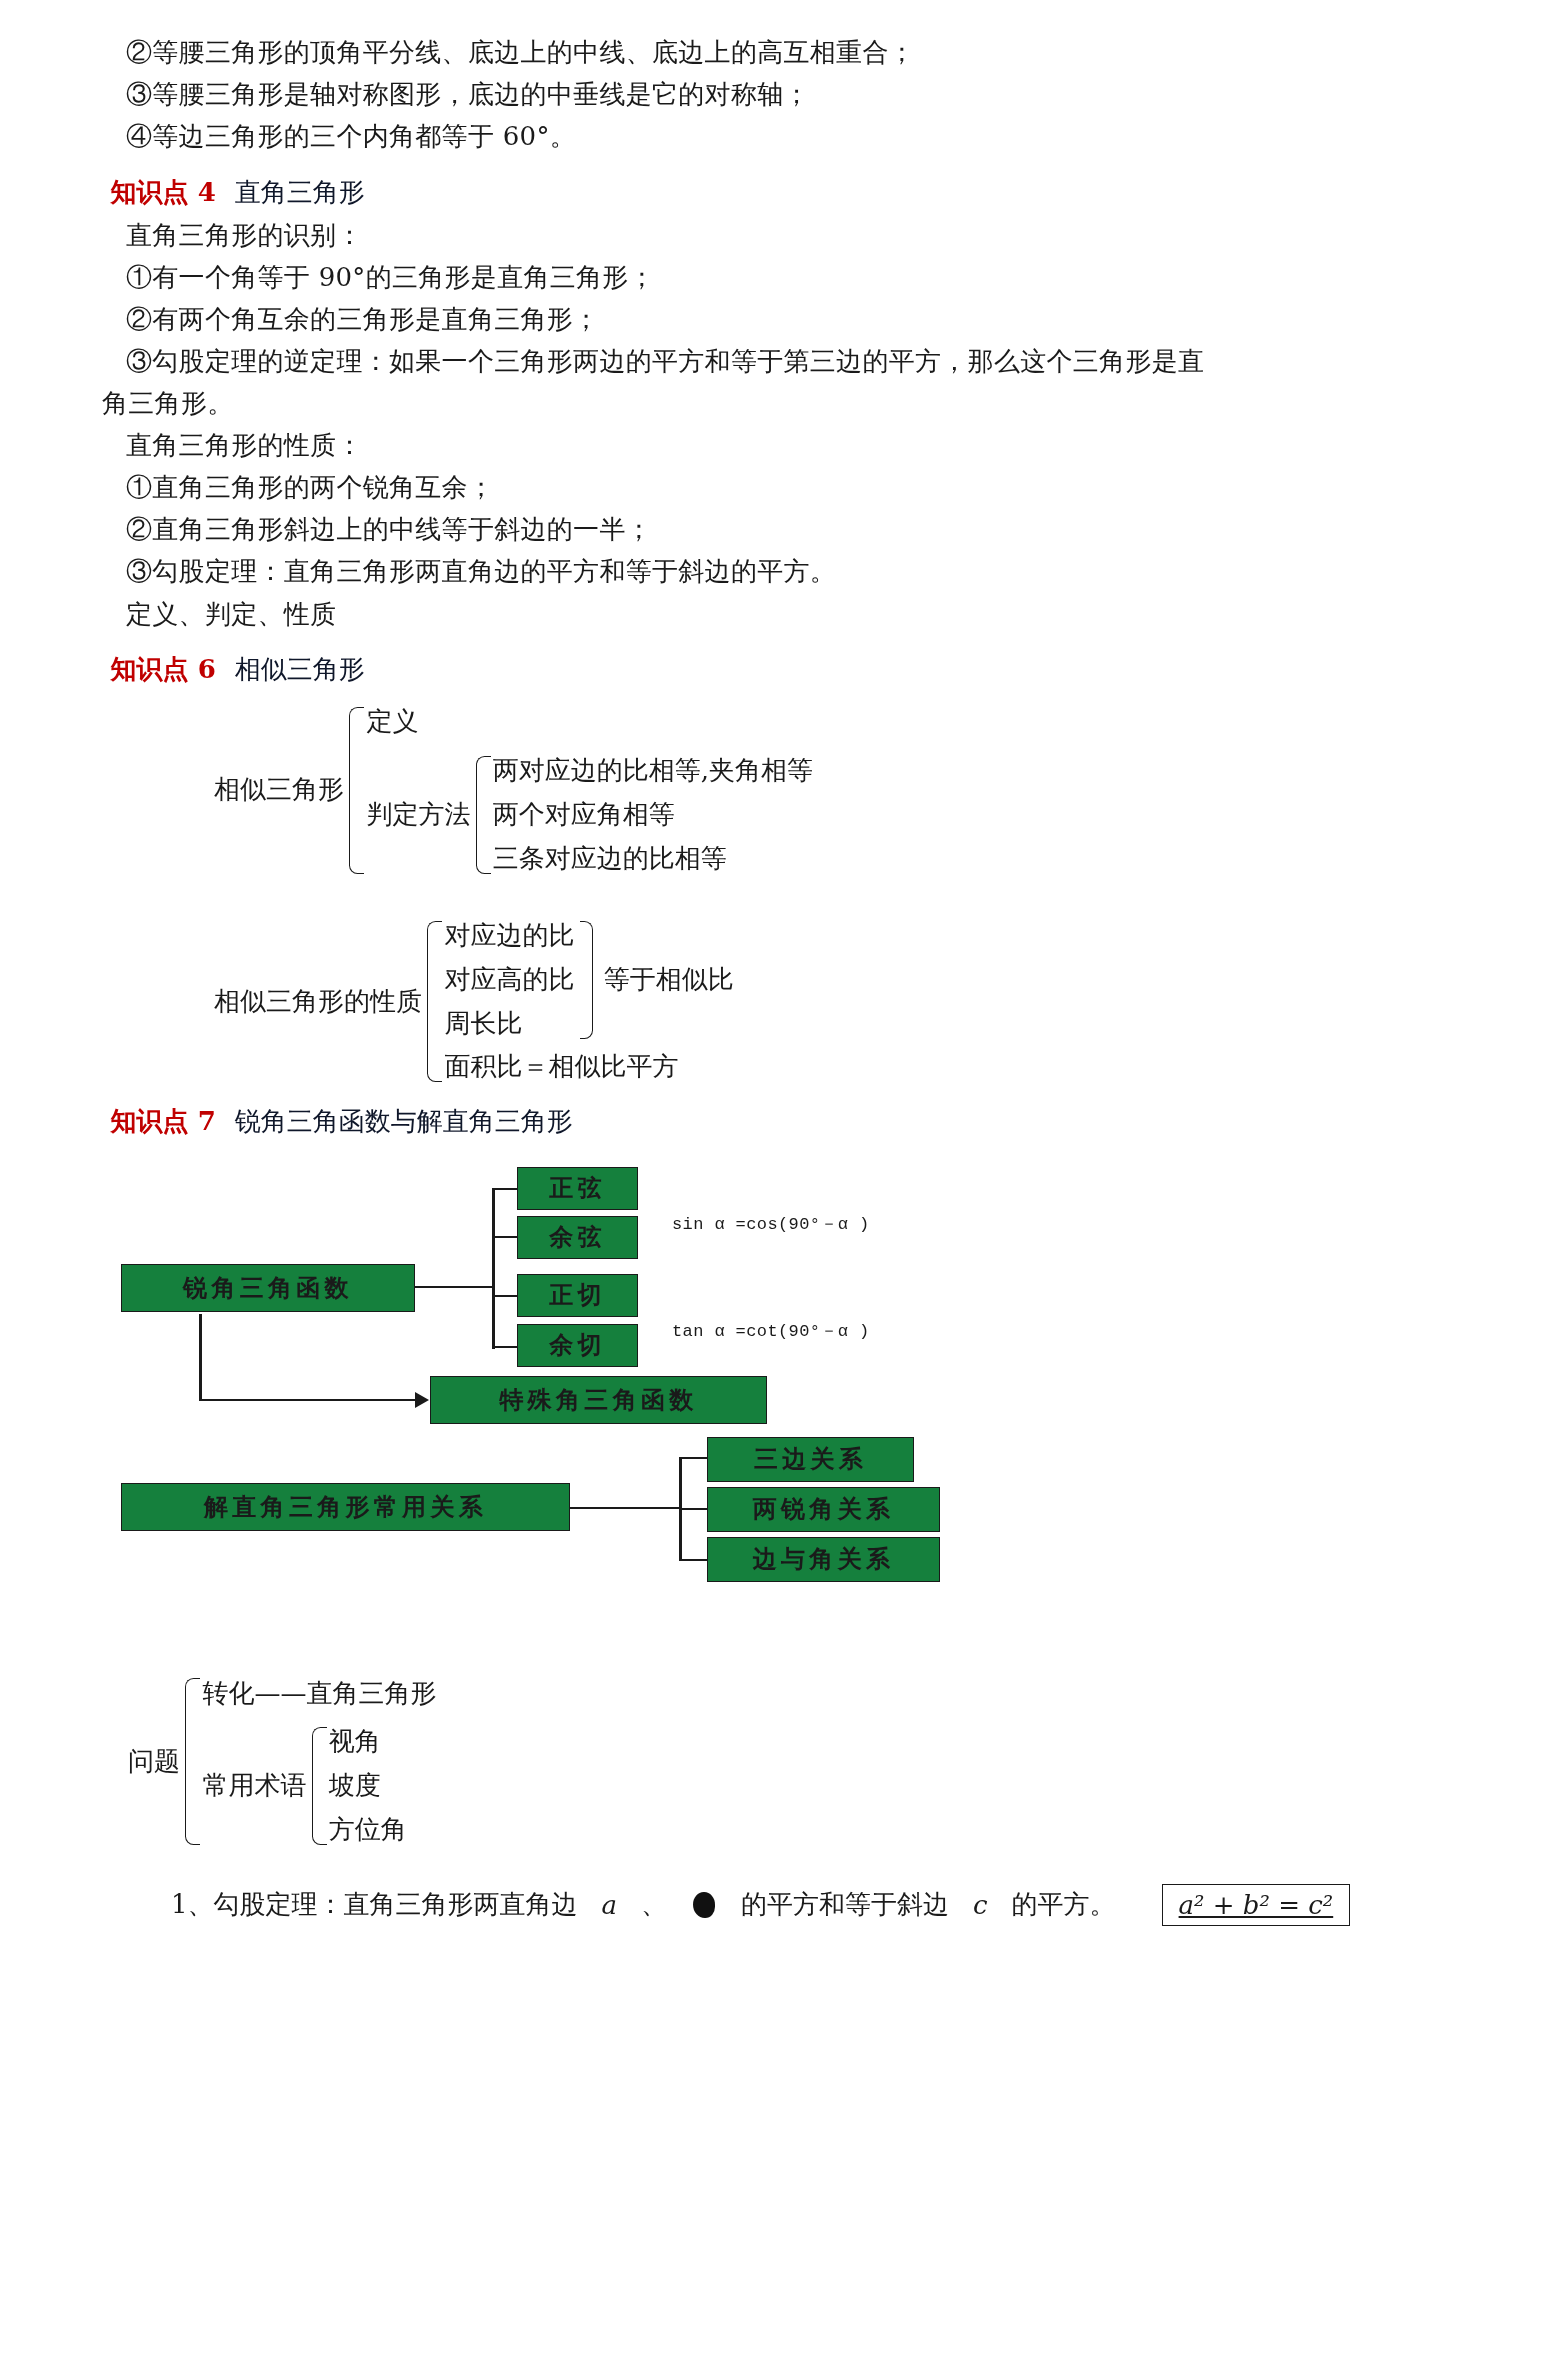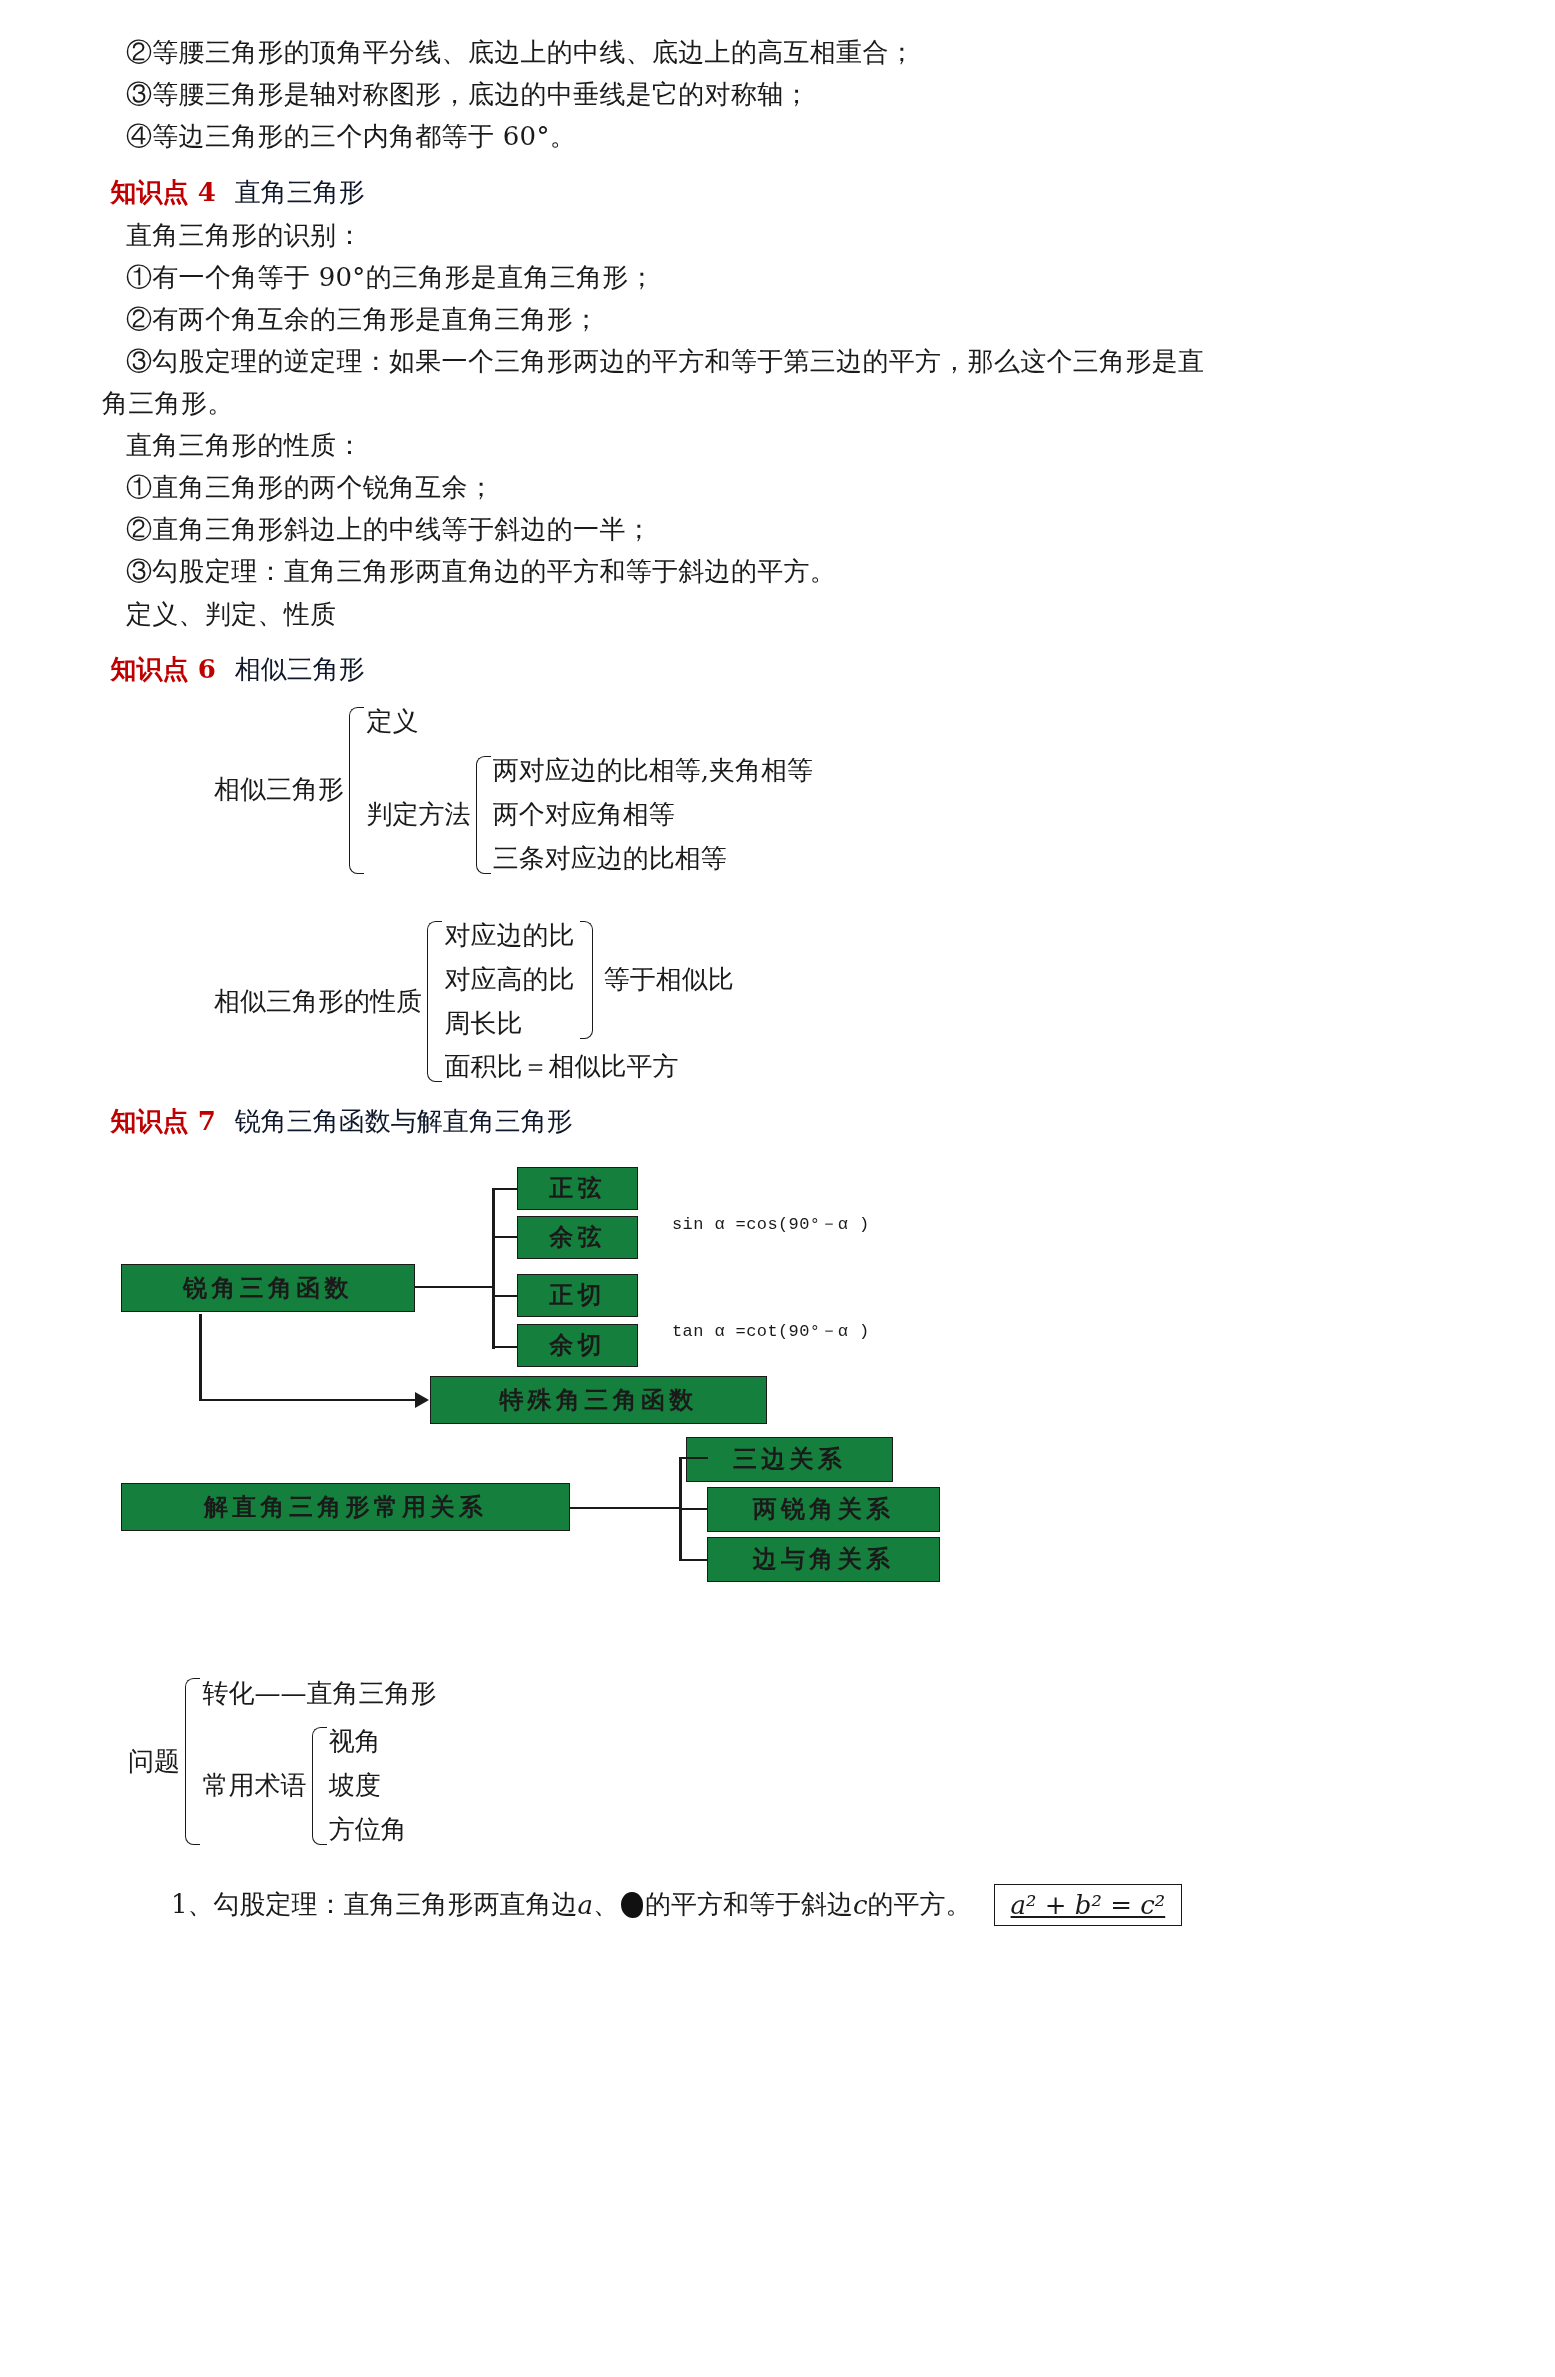--- a/index.html
+++ b/index.html
@@ -154,20 +154,21 @@
   }
   
   .q-block { margin-top: 29px; padding-left: 26px; }
   
   .final {
     margin-top: 35px;
     padding-left: 69px;
     display: flex;
     align-items: center;
     font-size: 26px;
+    gap: 24px;
   }
   .blob {
     display: inline-block;
     width: 22.5px;
     height: 26px;
     background: #111;
     border-radius: 50% 50% 45% 55%;
     vertical-align: -4.3px;
     margin: 0 1.7px;
   }
@@ -271,21 +272,21 @@
 
     <div class="formula" style="left:570px; top:50px;">sin α =cos(90°－α )</div>
     <div class="formula" style="left:570px; top:157px;">tan α =cot(90°－α )</div>
 
     <div class="bx" style="left:328px; top:214px; width:337px; height:48px;">特殊角三角函数</div>
     <div class="ln" style="left:97px; top:152px; width:2.6px; height:86px;"></div>
     <div class="ln" style="left:97px; top:237px; width:218px; height:2.6px;"></div>
     <div class="arrowhead" style="left:313px; top:230px;"></div>
 
     <div class="bx" style="left:19px; top:321px; width:449px; height:48px;">解直角三角形常用关系</div>
-    <div class="bx" style="left:584px; top:275px; width:207px; height:45px;">三边关系</div>
+    <div class="bx" style="left:605px; top:275px; width:207px; height:45px;">三边关系</div>
     <div class="bx" style="left:605px; top:325px; width:233px; height:45px;">两锐角关系</div>
     <div class="bx" style="left:605px; top:375px; width:233px; height:45px;">边与角关系</div>
     <div class="ln" style="left:577px; top:295px; width:2.6px; height:104px;"></div>
     <div class="ln" style="left:577px; top:295px; width:29px; height:2.6px;"></div>
     <div class="ln" style="left:577px; top:346px; width:29px; height:2.6px;"></div>
     <div class="ln" style="left:577px; top:397px; width:29px; height:2.6px;"></div>
     <div class="ln" style="left:468px; top:345px; width:111px; height:2.6px;"></div>
   </div>
 
   <div class="diagram q-block">

